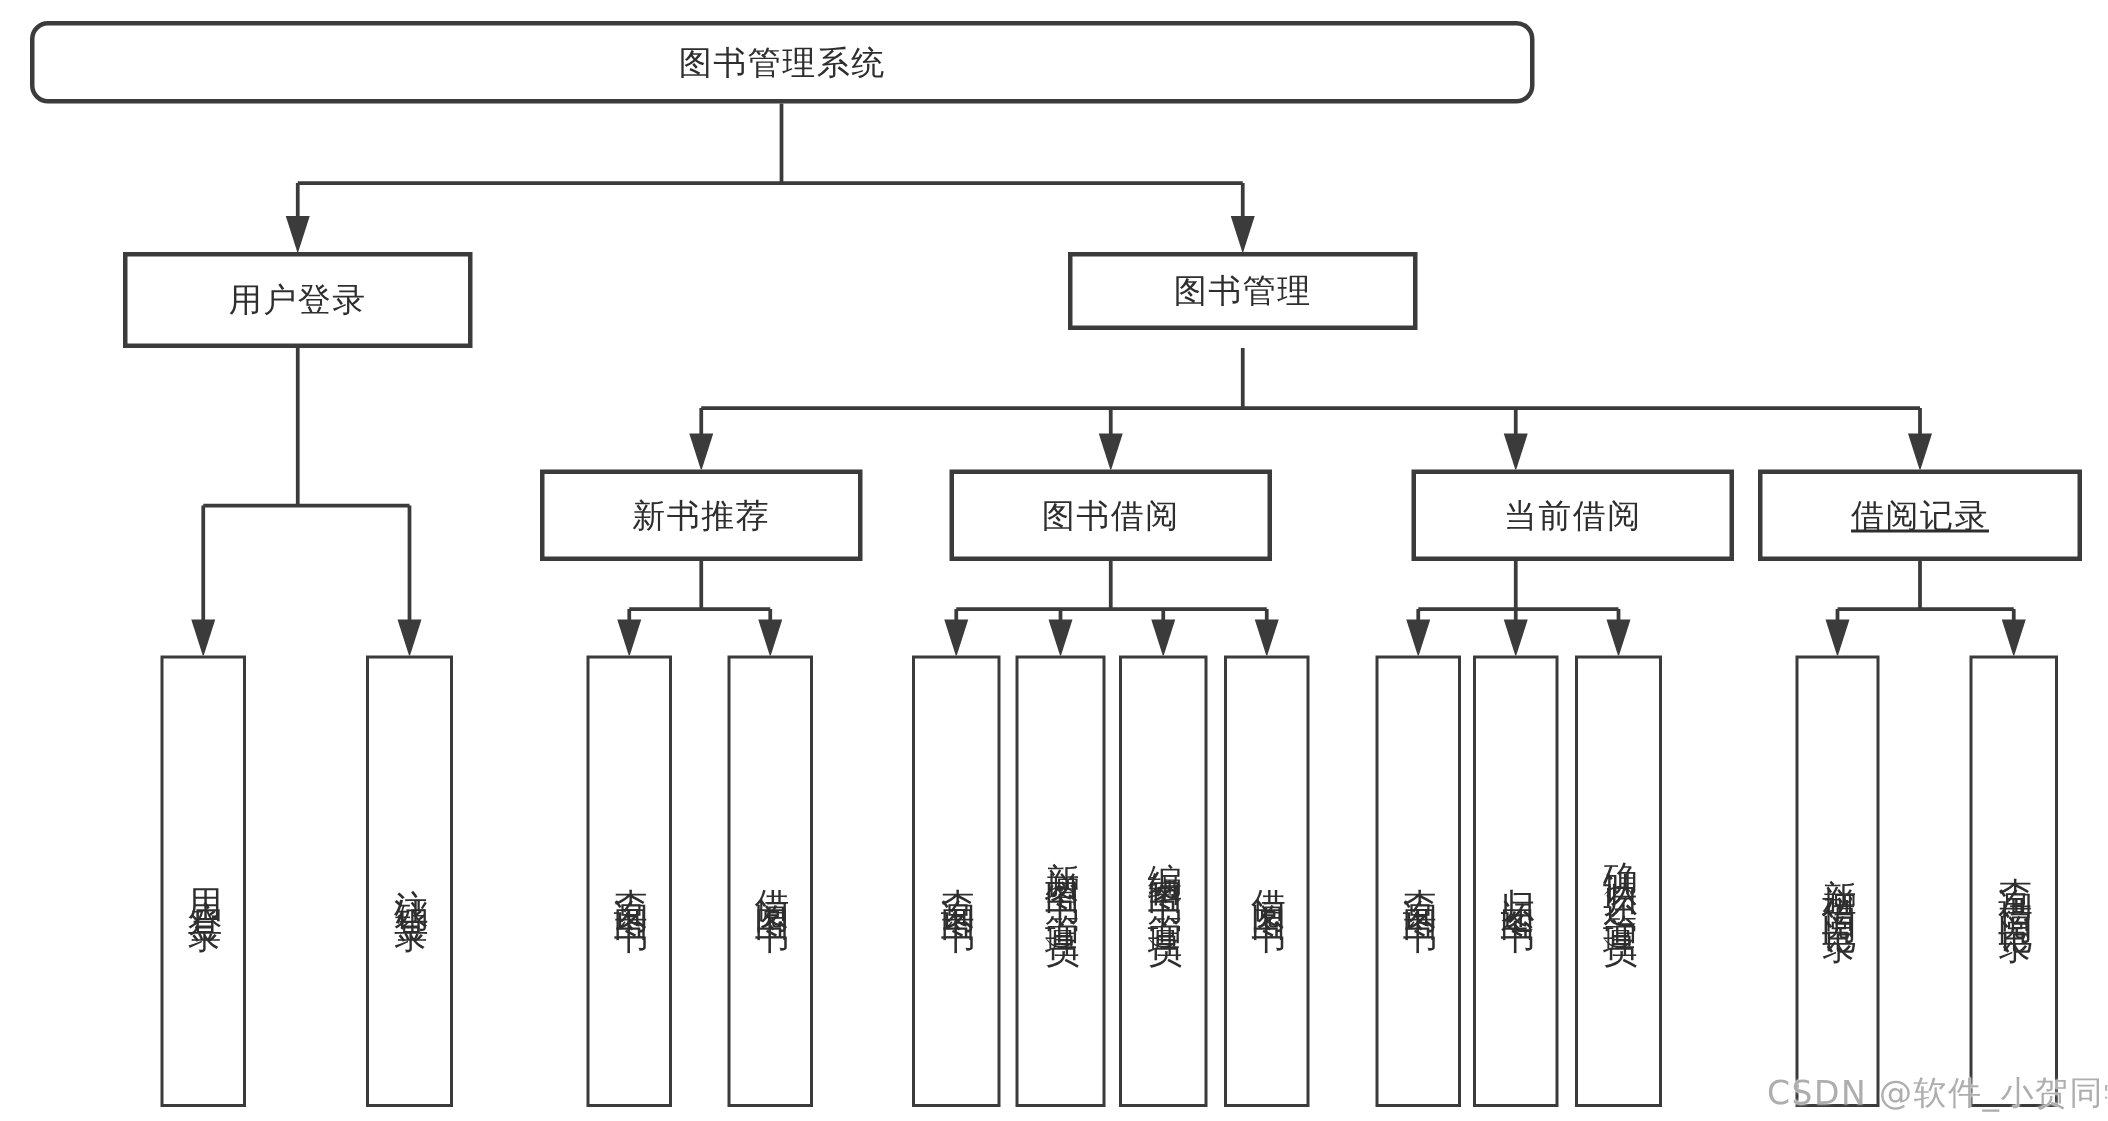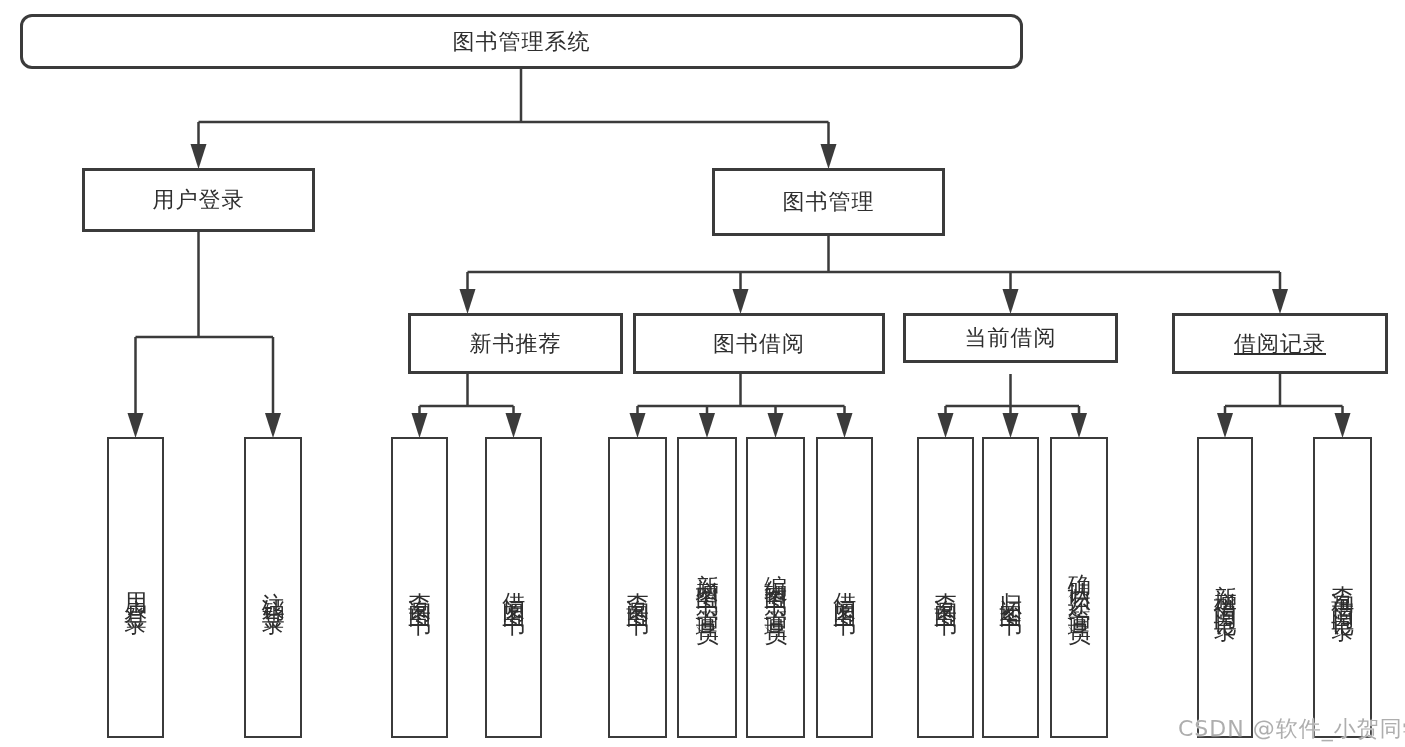--- a/index.html
+++ b/index.html
@@ -99,31 +99,31 @@
     </g>
   </svg>
 
   <div class="node hbox" style="left:20px;top:14px;width:1003px;height:55px;border-radius:12px;">
     <span>图书管理系统</span>
   </div>
 
   <div class="node hbox" style="left:82px;top:168px;width:233px;height:64px;">
     <span>用户登录</span>
   </div>
-  <div class="node hbox" style="left:712px;top:168px;width:233px;height:68px;">
+  <div class="node hbox" style="left:712px;top:168px;width:233px;height:52px;">
     <span>图书管理</span>
   </div>
 
-  <div class="node hbox" style="left:360px;top:313px;width:215px;height:61px;margin-left:48px;">
+  <div class="node hbox" style="left:360px;top:313px;width:215px;height:61px;">
     <span>新书推荐</span>
   </div>
-  <div class="node hbox" style="left:633px;top:313px;width:252px;height:61px;text-align:center;">
+  <div class="node hbox" style="left:633px;top:313px;width:215px;height:61px;text-align:center;">
     <span>图书借阅</span>
   </div>
-  <div class="node hbox" style="left:903px;top:313px;width:215px;height:50px;">
+  <div class="node hbox" style="left:941px;top:313px;width:215px;height:61px;">
     <span>当前借阅</span>
   </div>
   <div class="node hbox" style="left:1172px;top:313px;width:216px;height:61px;text-decoration:underline;">
     <span>借阅记录</span>
   </div>
 
   <div class="node vbox" style="left:107px;top:437px;width:57px;height:301px;">
     <span class="vtext">用户登录</span>
   </div>
   <div class="node vbox" style="left:244px;top:437px;width:58px;height:301px;">

